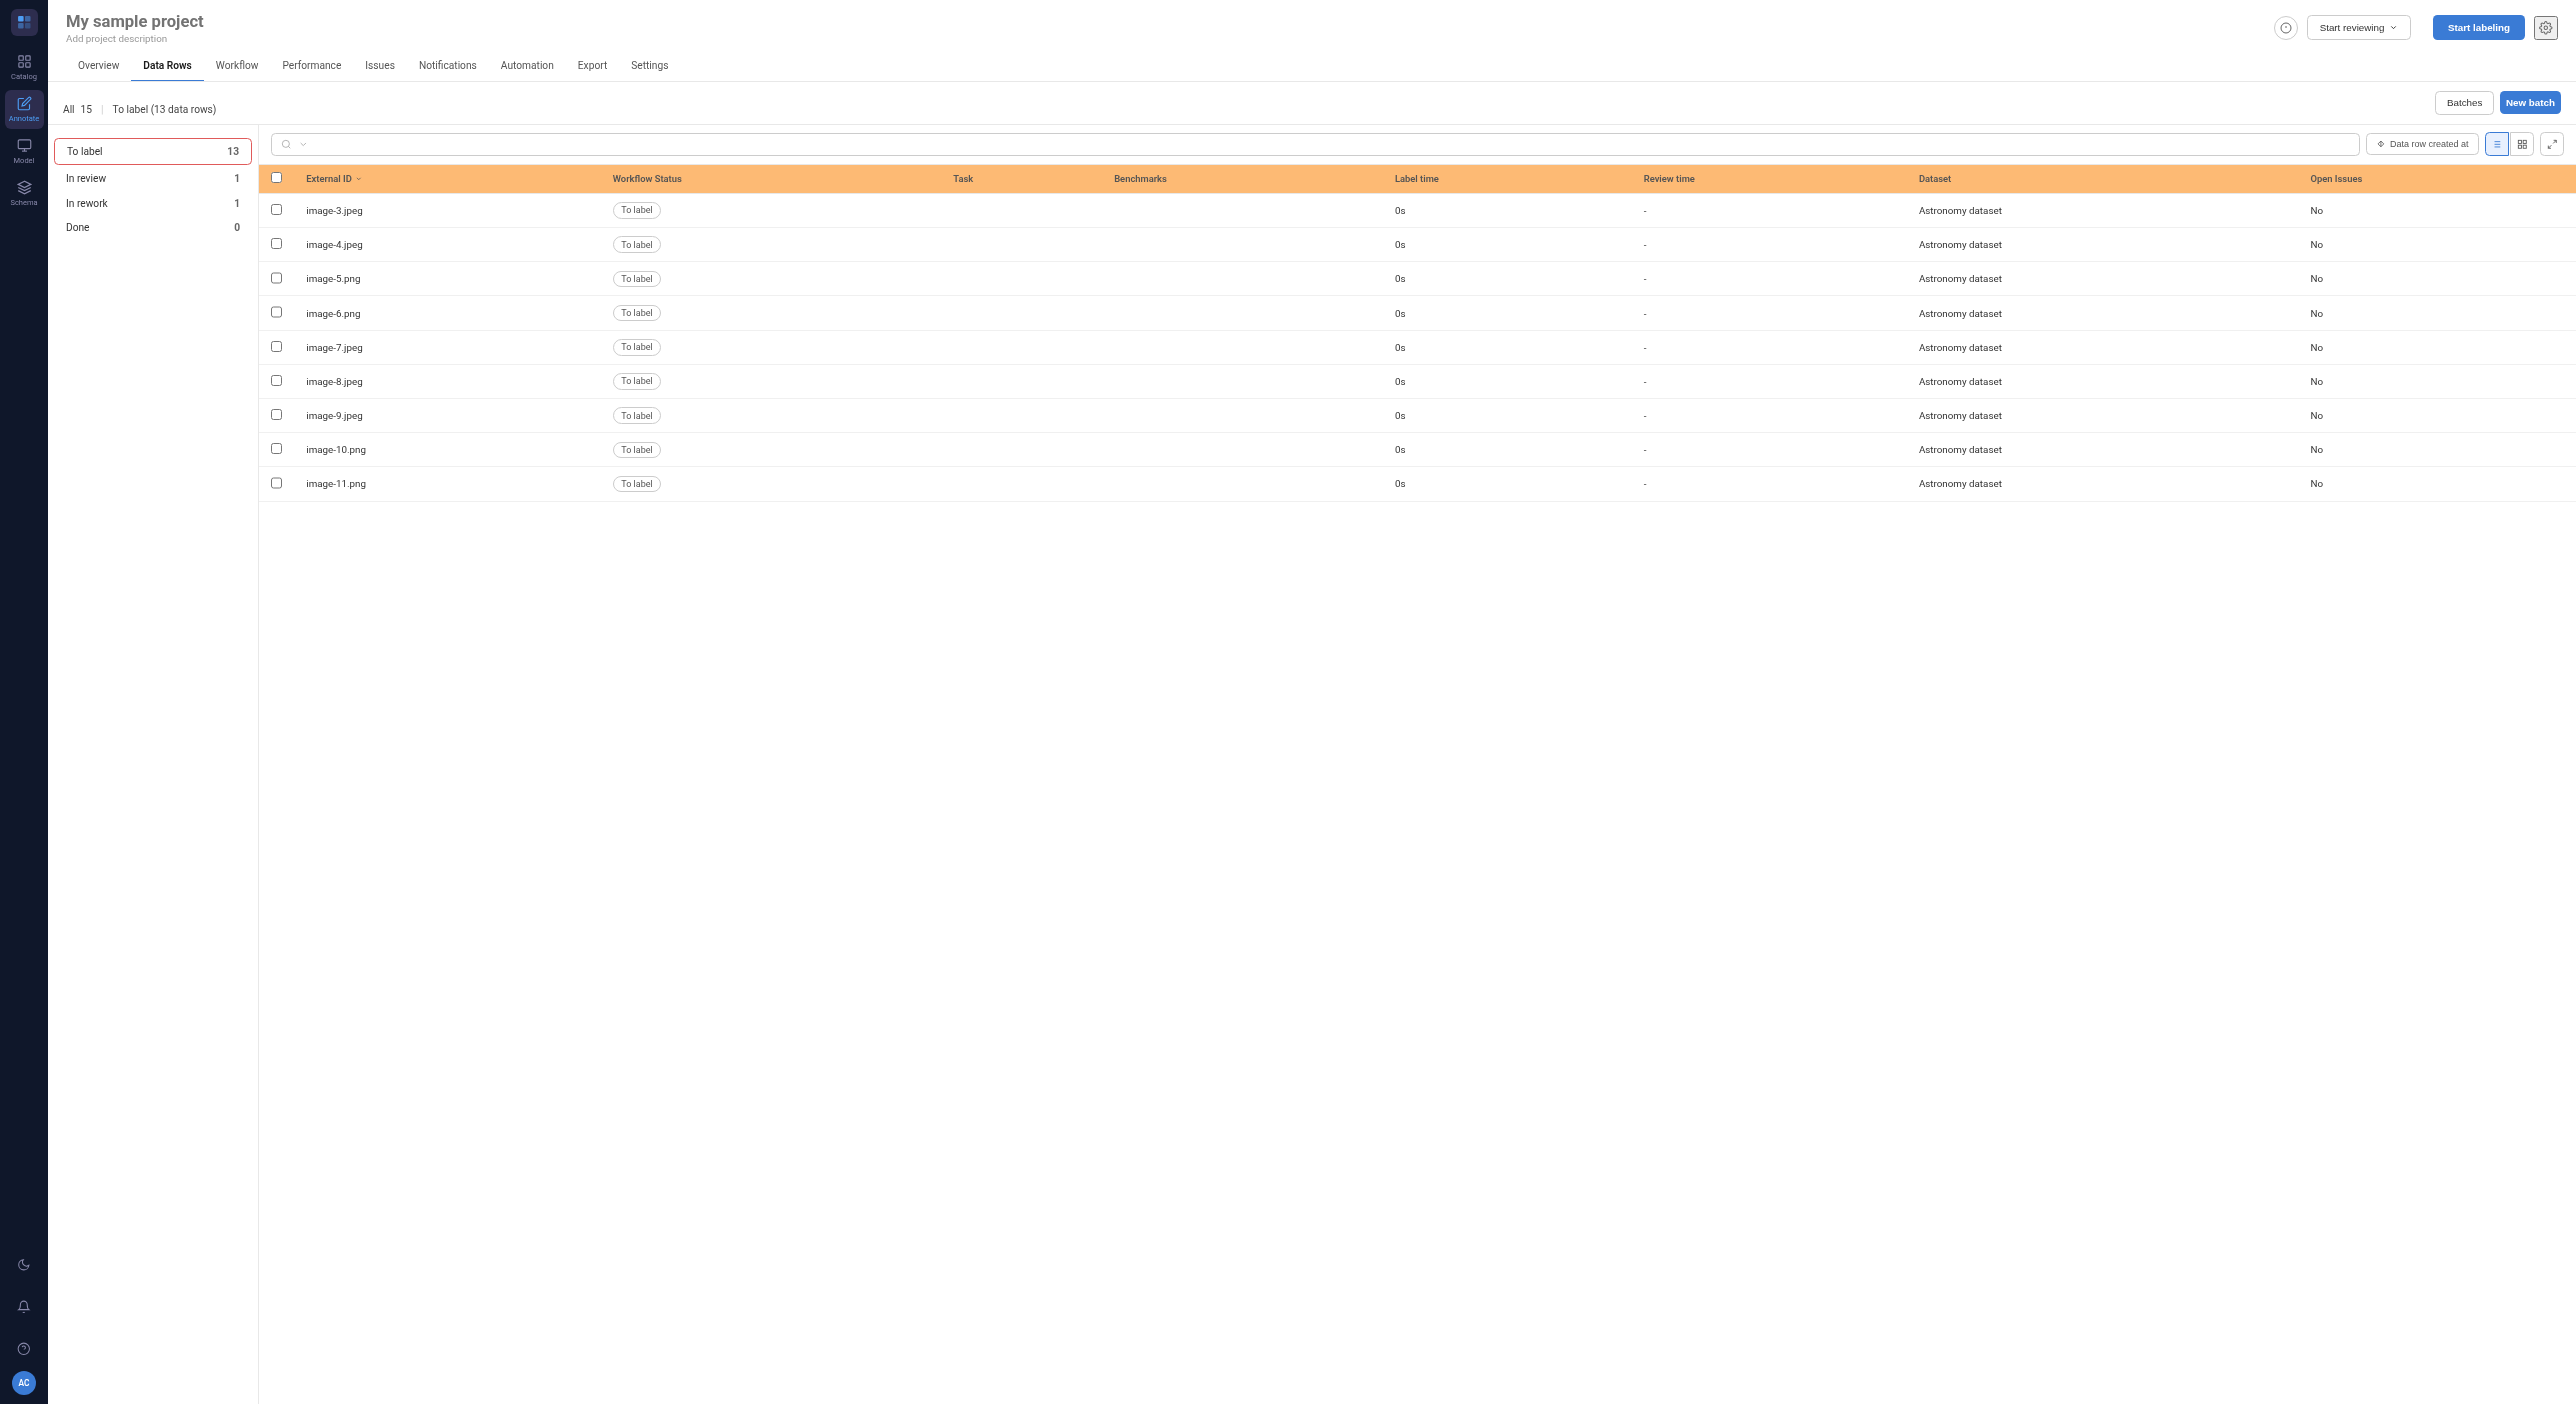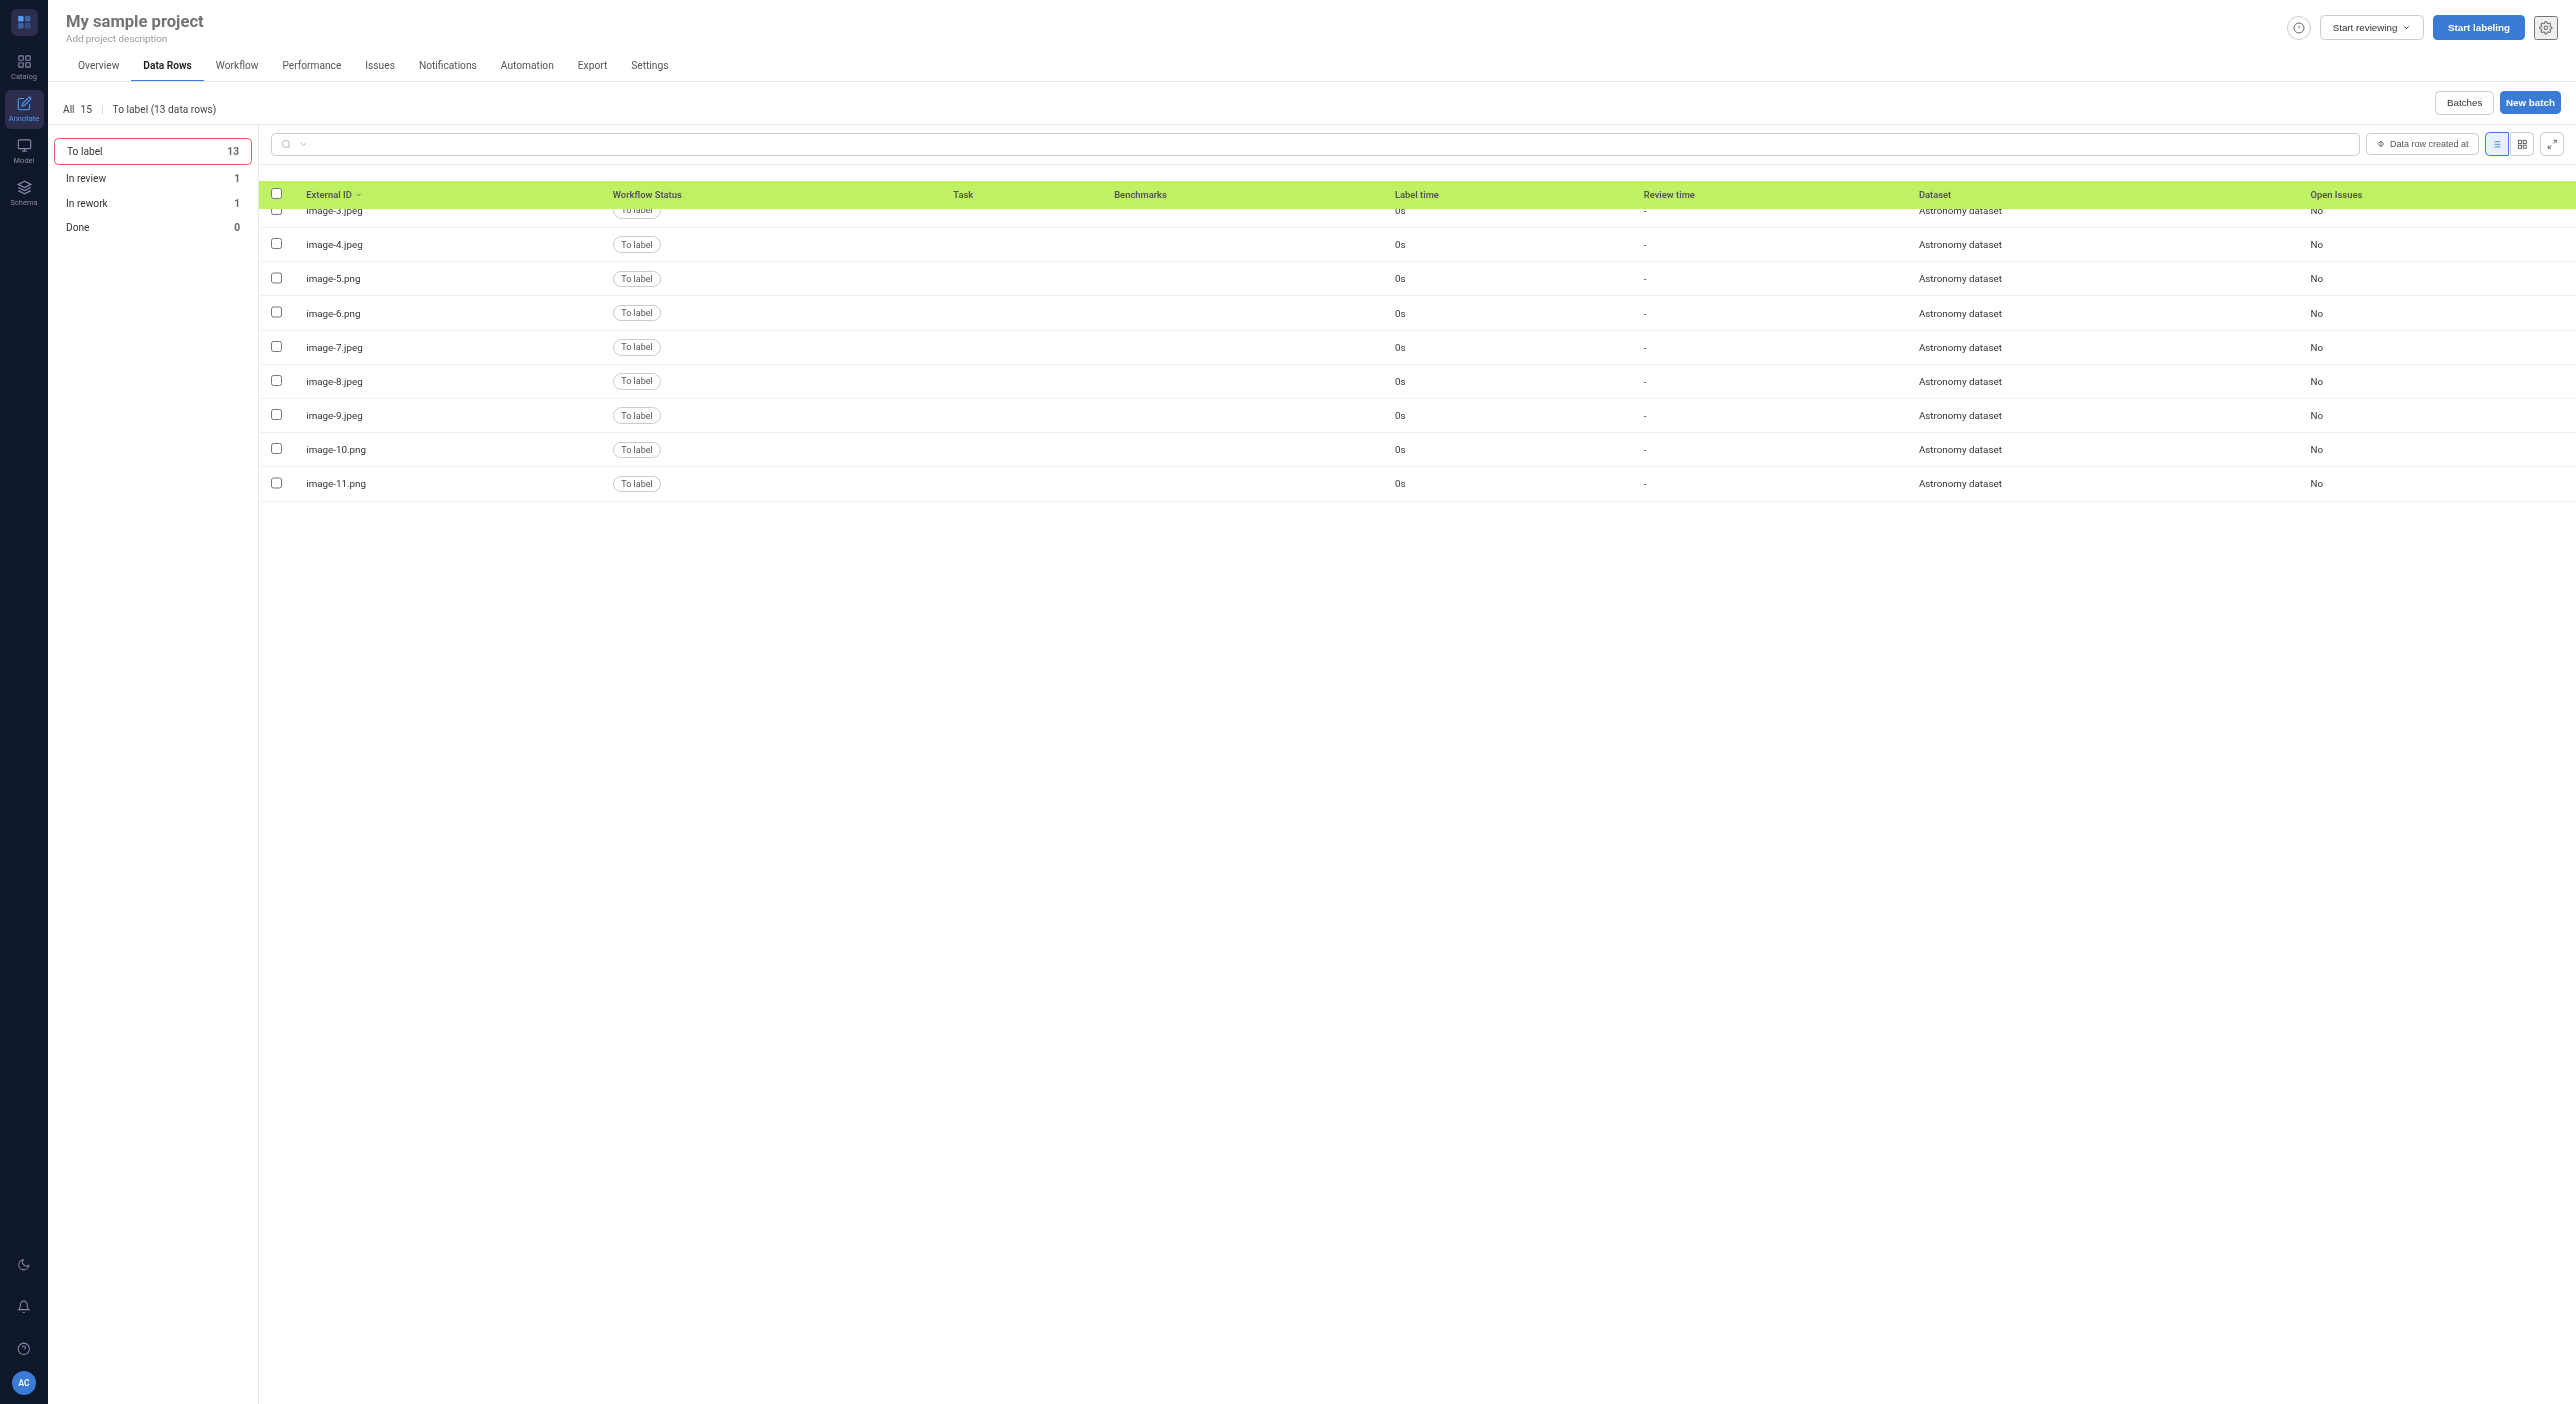--- a/index.html
+++ b/index.html
@@ -70,20 +70,21 @@
       padding: 6px 12px; border-radius: 4.5px;
       border: 1.1px solid #ccc; background: white;
       font-size: 9.8px; font-weight: 500; color: #333;
       cursor: pointer;
     }
     .start-labeling-btn {
       padding: 6.8px 15px; border-radius: 4.5px;
       border: none; background: #3a7bd5;
       font-size: 9.8px; font-weight: 600; color: white;
       cursor: pointer;
+      margin-left: 13px;
     }
     .gear-btn {
       width: 24px; height: 24px;
       display: flex; align-items: center; justify-content: center;
       cursor: pointer; color: #666;
     }
 
     
     .tabs { display: flex; gap: 0; }
     .tab {
@@ -186,22 +187,22 @@
     }
 
     
     .table-wrap { flex: 1; overflow-y: auto; }
     table { width: 100%; border-collapse: collapse; }
     thead th {
       padding: 7.5px 12px;
       text-align: left;
       font-size: 9.4px; font-weight: 600; color: #555;
       border-bottom: 1.1px solid #e8e8e8;
-      background: #bef264;
-      position: sticky; top: 16px; z-index: 1;
+      background: #fdba74;
+      position: sticky; top: 0; z-index: 1;
       white-space: nowrap;
     }
     thead th:first-child { width: 30px; }
     tbody tr { border-bottom: 0.8px solid #f0f0f0; margin-top: 12px; }
     tbody td { padding: 8.3px 12px; font-size: 9.8px; color: #333; }
     .status-badge {
       display: inline-block;
       padding: 2.3px 7.5px; border-radius: 9px;
       border: 0.8px solid #ccc; background: white;
       font-size: 9px; color: #555;

